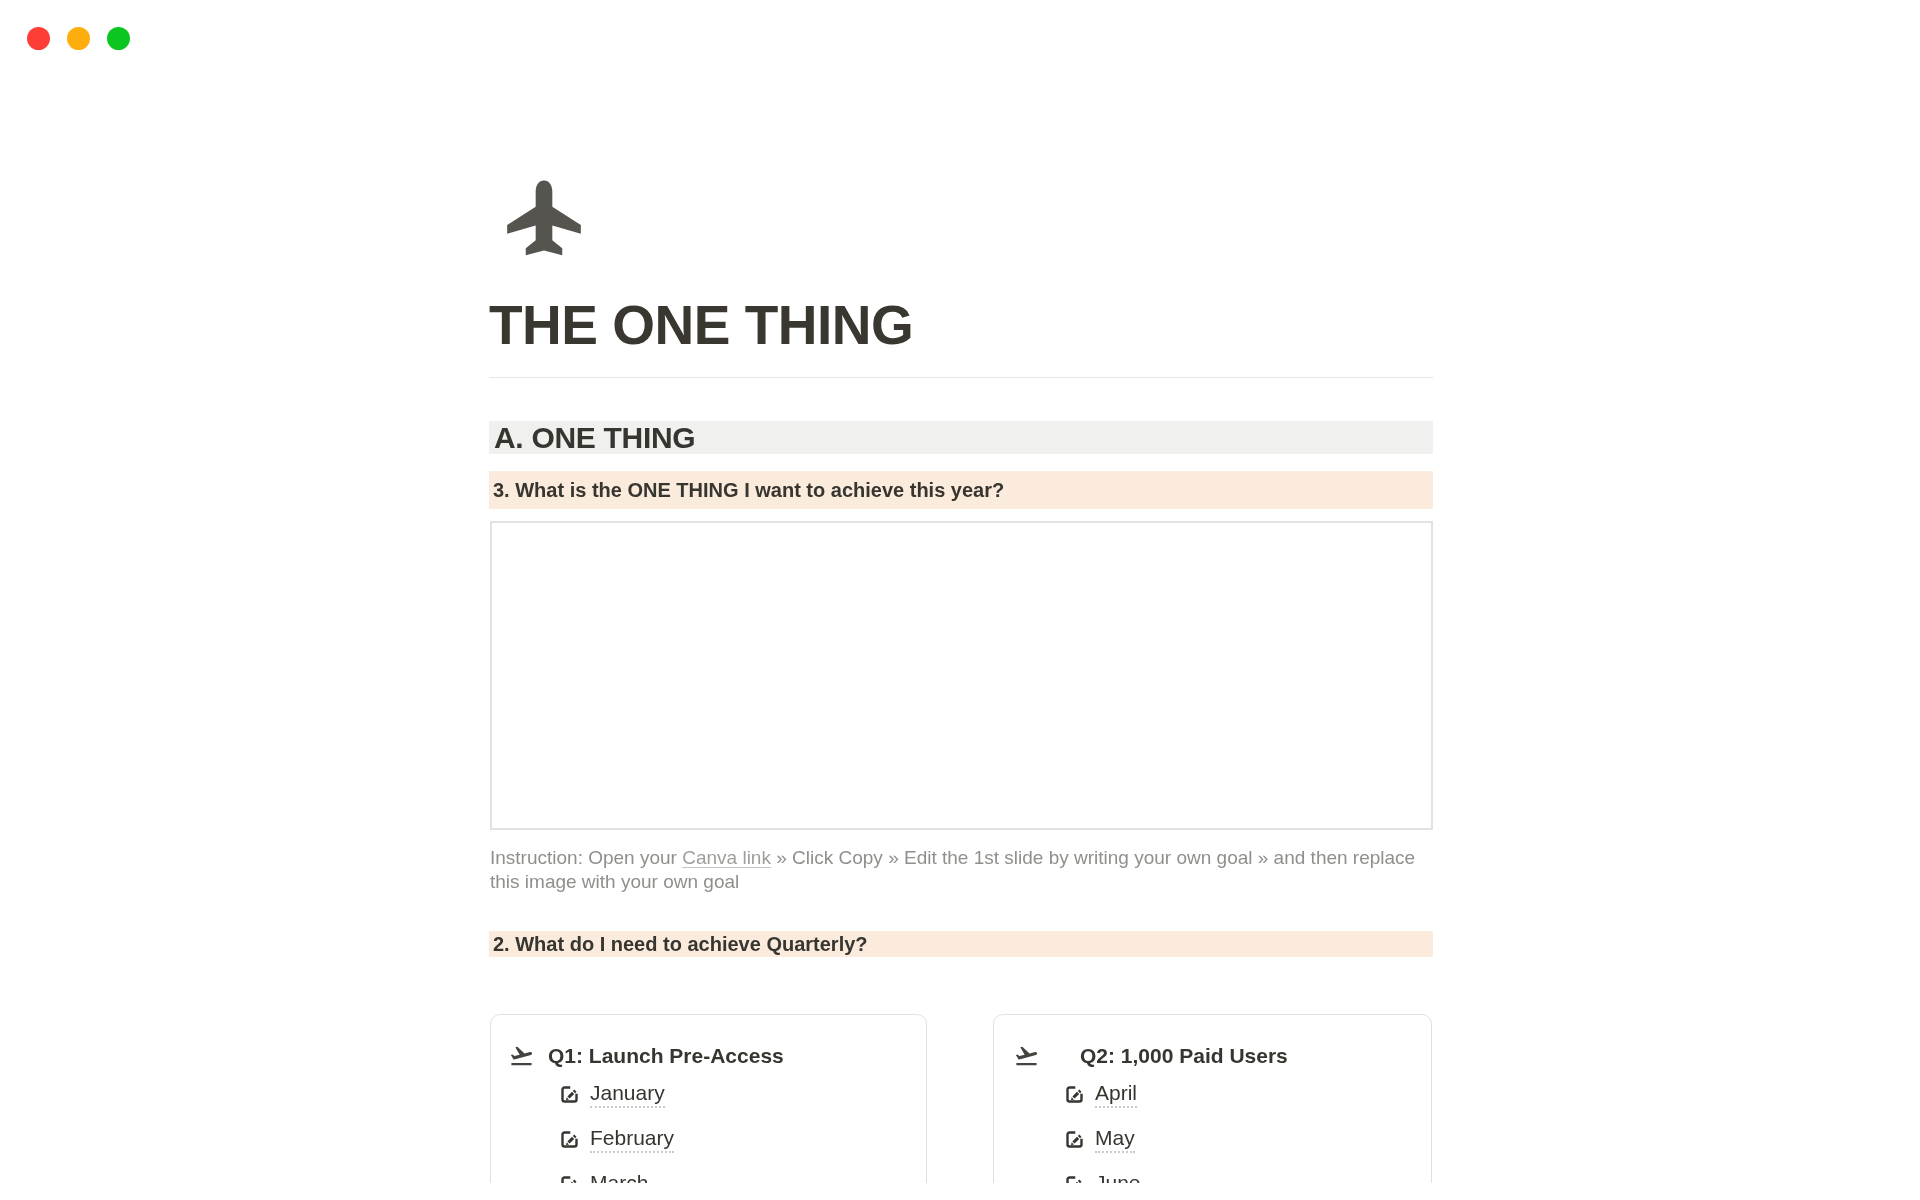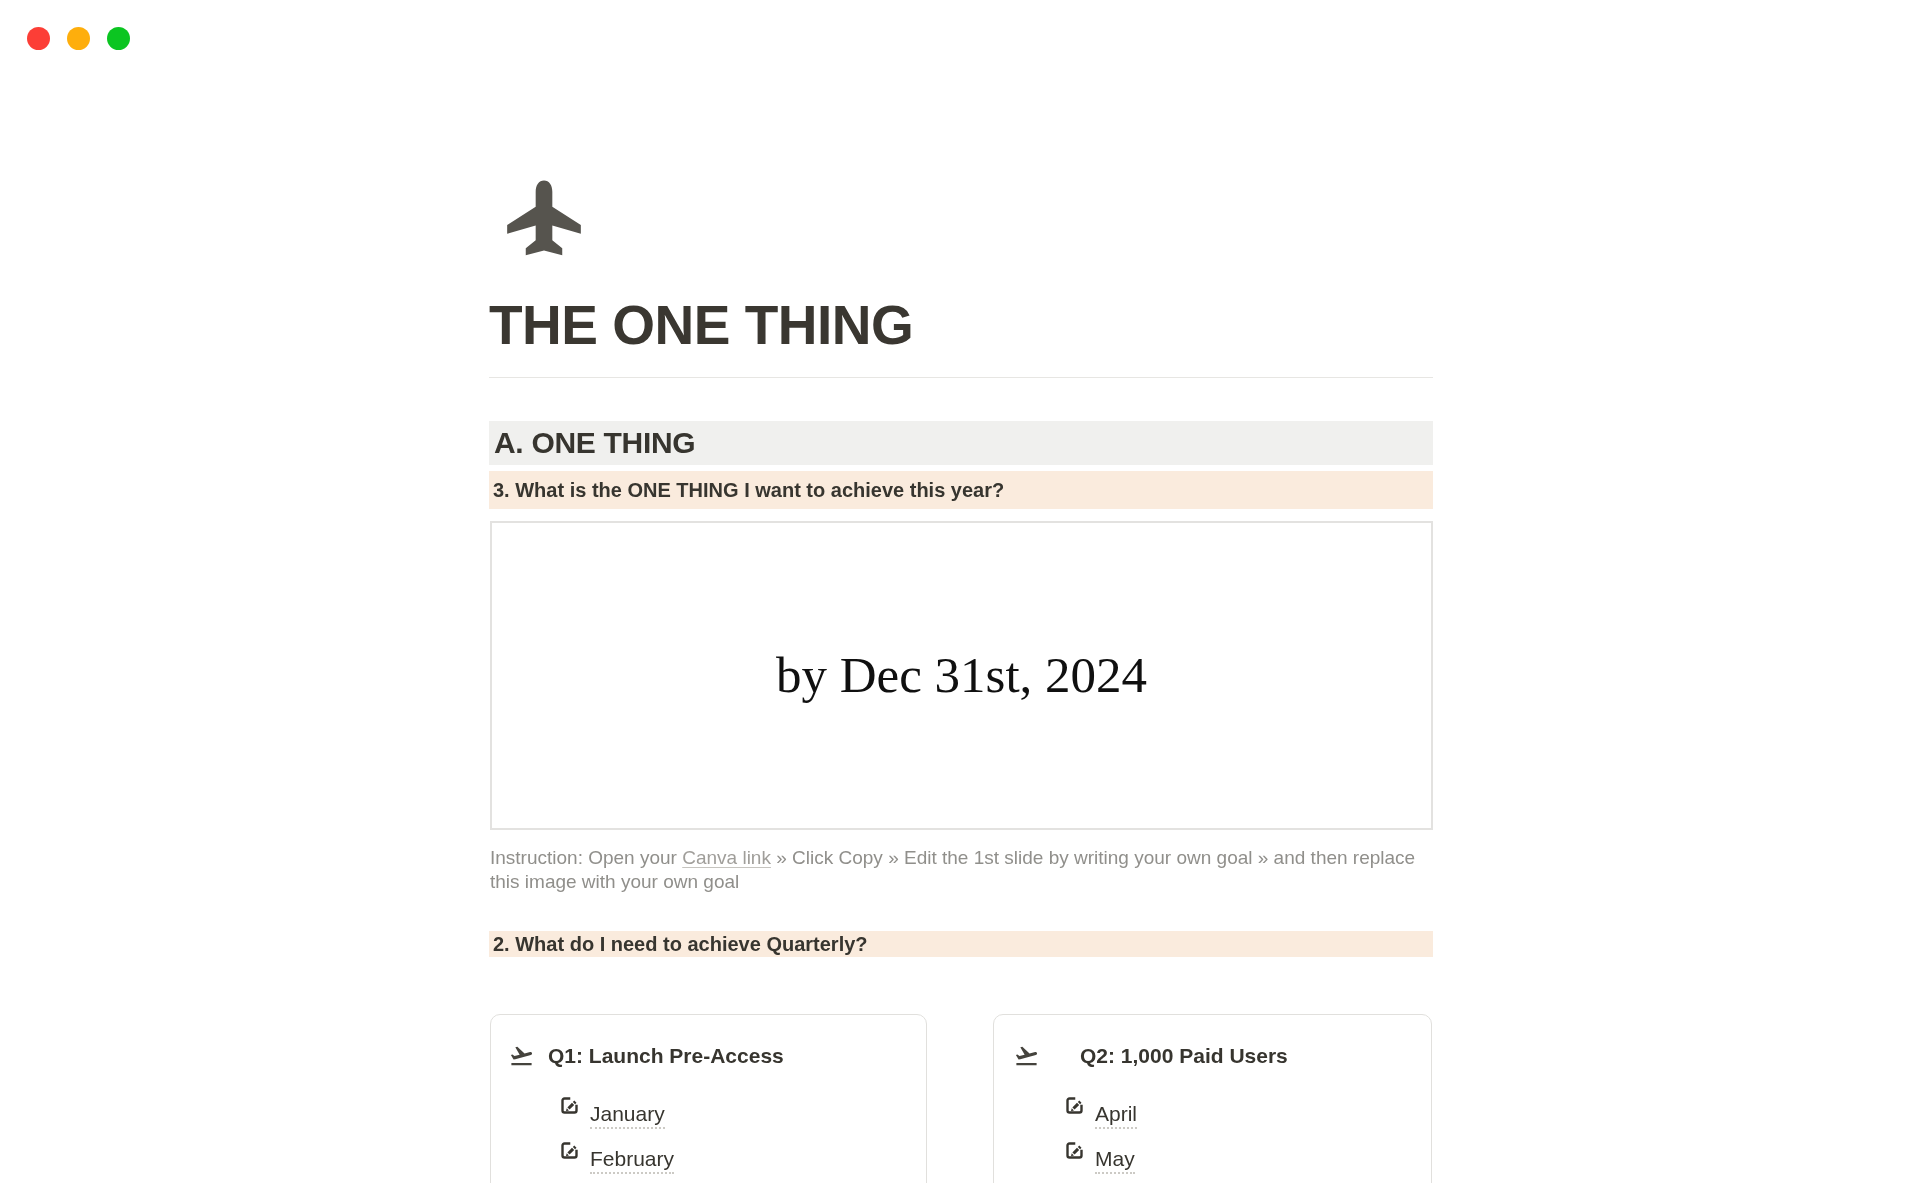--- a/index.html
+++ b/index.html
@@ -22,21 +22,21 @@
   
   .page-title{
     position:absolute;left:489px;top:298px;
     font-size:55px;line-height:55px;font-weight:700;letter-spacing:-0.5px;
     color:#3A3731;white-space:nowrap;
   }
 
   .divider{position:absolute;left:489px;top:377px;width:944px;height:1px;background:#E7E6E3;}
 
   .h3-band{
-    position:absolute;left:489px;top:421px;width:944px;height:44px;
+    position:absolute;left:489px;top:421px;width:944px;height:33px;
     background:#F0F0EE;display:flex;align-items:center;box-sizing:border-box;padding-left:5px;
   }
   .h3-band .h3-text{font-size:30px;font-weight:700;letter-spacing:-0.3px;color:#37352F;}
 
   .callout{
     position:absolute;left:489px;width:944px;background:#FAEBDD;
     display:flex;align-items:center;box-sizing:border-box;padding-left:4px;
   }
   .callout.q1{top:471px;height:38px;}
   .callout.q2{top:931px;height:26px;}
@@ -74,21 +74,21 @@
 
   .month-row{position:absolute;display:flex;align-items:center;gap:9px;}
   .card.left .month-row{left:67px;}
   .card.right .month-row{left:69px;}
   .month-row.r0{top:66px;}
   .month-row.r1{top:111px;}
   .month-row.r2{top:156px;}
   .month-row svg{width:23px;height:23px;flex:none;}
   .month-link{
     font-size:21px;line-height:24px;color:#37352F;white-space:nowrap;cursor:pointer;
-    border-bottom:2px dotted #CCCAC5;padding-bottom:1px;margin-top:21px;
+    border-bottom:2px dotted #CCCAC5;padding-bottom:1px;
   }
 
   .bottom-mask{position:absolute;left:0;top:1183px;width:1920px;height:17px;background:#ffffff;}
 </style>
 </head>
 <body>
 
 <div class="traffic">
   <div class="light red"></div>
   <div class="light yellow"></div>
@@ -107,21 +107,20 @@
 
 <div class="h3-band">
   <span class="h3-text">A. ONE THING</span>
 </div>
 
 <div class="callout q1">
   <span class="callout-text">3. What is the ONE THING I want to achieve this year?</span>
 </div>
 
 <div class="goal-box">
-  <div class="goal-text">by Dec 31st, 2024</div>
 </div>
 
 <div class="caption"><span>Instruction: Open your </span><span class="canva-link">Canva link</span><span> » Click Copy » Edit the 1st slide by writing your own goal » and then replace</span><br><span>this image with your own goal</span></div>
 
 <div class="callout q2">
   <span class="callout-text">2. What do I need to achieve Quarterly?</span>
 </div>
 
 <div class="card left">
   <div class="card-title-row">

